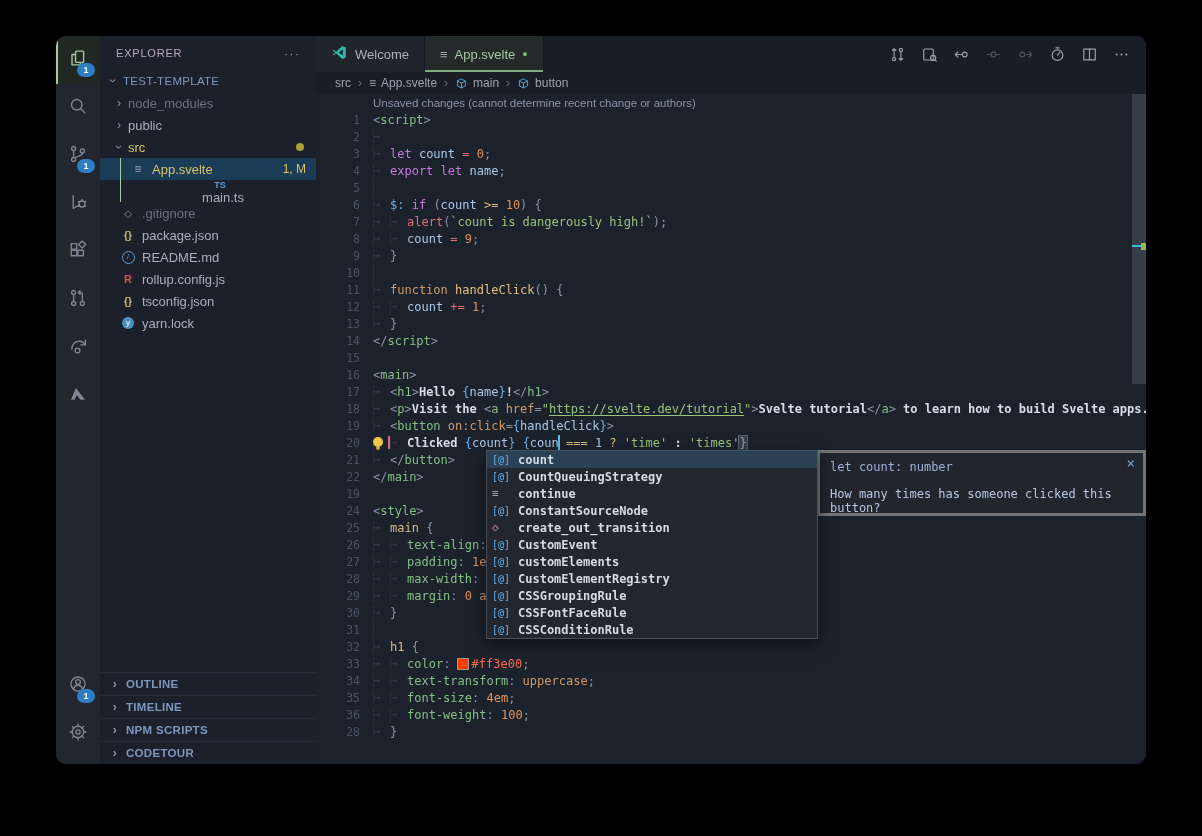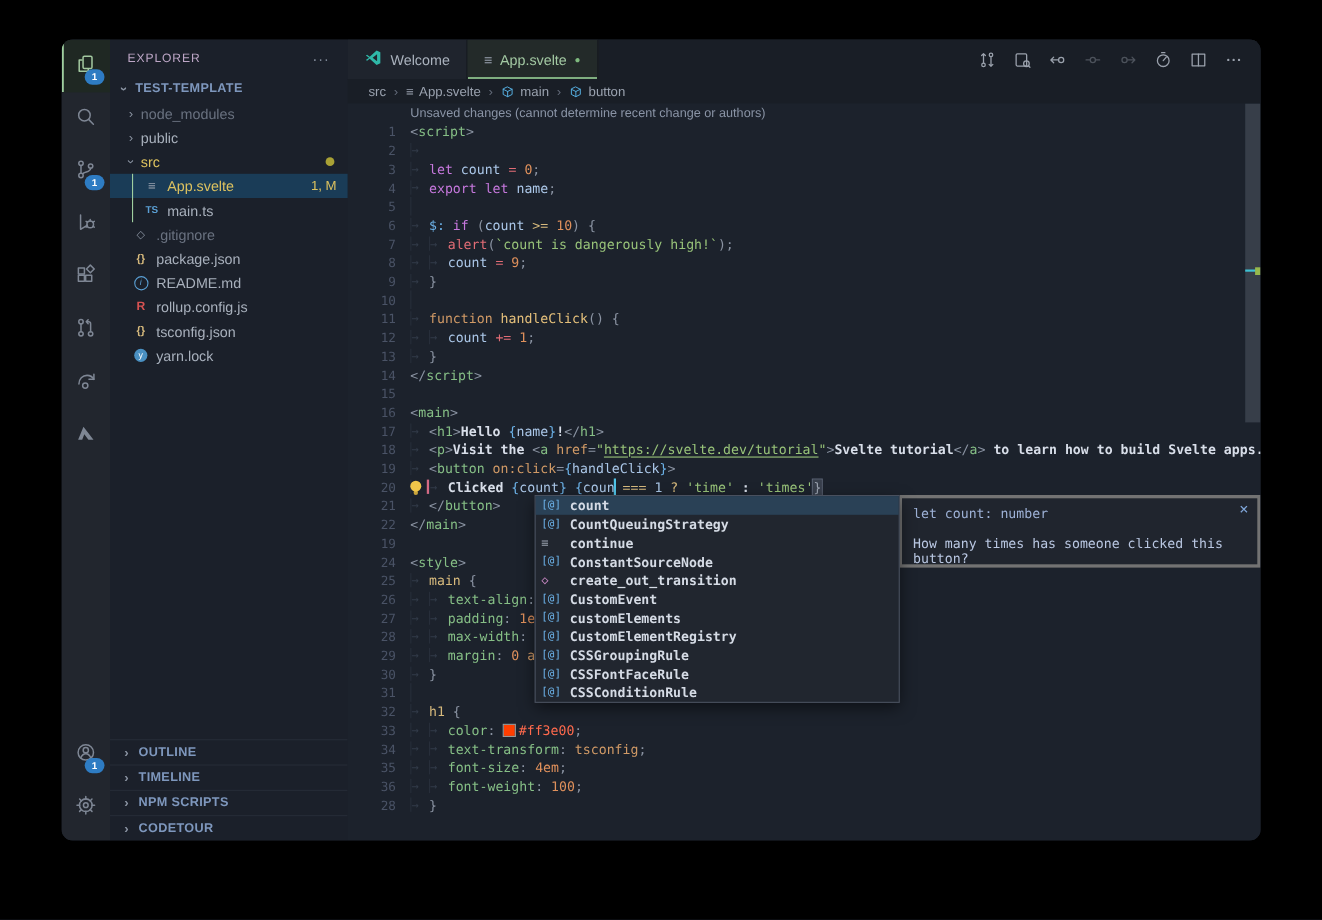--- a/index.html
+++ b/index.html
@@ -20,21 +20,21 @@
   .ab-item{height:48px;display:flex;align-items:center;justify-content:center;color:#7e8694;position:relative;cursor:pointer}
   .ab-item.active{color:#a3c9a0;box-shadow:inset 2px 0 0 #9fcf9f;background:#1f2823}
   .ab-badge{position:absolute;right:5px;bottom:7px;min-width:14px;height:14px;border-radius:8px;background:#2e7cc3;
             color:#fff;font-size:9px;font-weight:bold;display:flex;align-items:center;justify-content:center;padding:0 2px}
   .ab-bottom{margin-top:auto;padding-bottom:6px}
   
   .sidebar{width:216px;background:#1b202a;flex:0 0 auto;display:flex;flex-direction:column;font-size:13px;color:#a8b0bc;min-height:0}
   .sb-header{height:34px;display:flex;align-items:center;justify-content:space-between;padding:0 16px;flex:0 0 auto}
   .sb-title{font-size:11px;letter-spacing:.8px;color:#bda6c6}
   .sb-more{color:#8a93a2;font-size:13px;letter-spacing:1px;cursor:pointer}
-  .proj-row{height:22px;display:flex;align-items:center;gap:5px;padding-left:8px;font-weight:bold;
+  .proj-row{height:22px;display:flex;align-items:center;gap:5px;padding-left:8px;font-weight:normal;
             font-size:11.5px;color:#7e97bd;letter-spacing:.3px;cursor:pointer}
   .tree{flex:1;min-height:0;position:relative}
   .t-row{height:22px;display:flex;align-items:center;position:relative;cursor:pointer}
   .t-row.selected{background:#1a3c57}
   .t-label{color:#a8b0bc;white-space:nowrap}
   .t-row.dim .t-label{color:#6a7280}
   .t-row.accent .t-label{color:#ddc25f}
   .t-chevron{color:#8a93a2;font-size:12px;width:10px;text-align:center}
   .t-chevron.open{display:inline-block;transform:rotate(90deg)}
   .t-icon{width:16px;text-align:center;margin-right:6px;font-size:12px;color:#9aa2af;flex:0 0 auto;
@@ -215,21 +215,21 @@
             <span class="t-dot"></span>
           </div>
           <div class="t-row selected accent" style="padding-left: 30px;">
             <span class="t-guide"></span>
             <span class="t-icon">
               <span class="ic-svelte">≡</span>
             </span>
             <span class="t-label">App.svelte</span>
             <span class="t-badge">1, M</span>
           </div>
-          <div class="t-row" style="padding-left: 30px;">
+          <div class="t-row" style="padding-left: 30px; flex-direction: column;">
             <span class="t-guide"></span>
             <span class="t-icon">
               <span class="ic-ts">TS</span>
             </span>
             <span class="t-label">main.ts</span>
           </div>
           <div class="t-row dim" style="padding-left: 20px;">
             <span class="t-icon">
               <span class="ic-git">◇</span>
             </span>
@@ -411,21 +411,21 @@
             <div class="row"><div class="gutter">24</div><div class="rowbody"><span class="tk-p">&lt;</span><span class="tk-tag">style</span><span class="tk-p">&gt;</span></div></div>
             <div class="row"><div class="gutter">25</div><div class="rowbody"><span class="tk-ws">→</span><span class="tk-sel">main </span><span class="tk-p">{</span></div></div>
             <div class="row"><div class="gutter">26</div><div class="rowbody"><span class="tk-ws">→</span><span class="tk-ws">→</span><span class="tk-prop">text-align</span><span class="tk-p">: </span><span class="tk-val">center</span><span class="tk-p">;</span></div></div>
             <div class="row"><div class="gutter">27</div><div class="rowbody"><span class="tk-ws">→</span><span class="tk-ws">→</span><span class="tk-prop">padding</span><span class="tk-p">: </span><span class="tk-num">1em</span><span class="tk-p">;</span></div></div>
             <div class="row"><div class="gutter">28</div><div class="rowbody"><span class="tk-ws">→</span><span class="tk-ws">→</span><span class="tk-prop">max-width</span><span class="tk-p">: </span><span class="tk-num">240px</span><span class="tk-p">;</span></div></div>
             <div class="row"><div class="gutter">29</div><div class="rowbody"><span class="tk-ws">→</span><span class="tk-ws">→</span><span class="tk-prop">margin</span><span class="tk-p">: </span><span class="tk-num">0 </span><span class="tk-val">auto</span><span class="tk-p">;</span></div></div>
             <div class="row"><div class="gutter">30</div><div class="rowbody"><span class="tk-ws">→</span><span class="tk-p">}</span></div></div>
             <div class="row"><div class="gutter">31</div><div class="rowbody"><span class="tk-g"></span></div></div>
             <div class="row"><div class="gutter">32</div><div class="rowbody"><span class="tk-ws">→</span><span class="tk-sel">h1 </span><span class="tk-p">{</span></div></div>
             <div class="row"><div class="gutter">33</div><div class="rowbody"><span class="tk-ws">→</span><span class="tk-ws">→</span><span class="tk-prop">color</span><span class="tk-p">: </span><span class="swatch"></span><span class="tk-hex">#ff3e00</span><span class="tk-p">;</span></div></div>
-            <div class="row"><div class="gutter">34</div><div class="rowbody"><span class="tk-ws">→</span><span class="tk-ws">→</span><span class="tk-prop">text-transform</span><span class="tk-p">: </span><span class="tk-val">tsconfig</span><span class="tk-p">;</span></div></div>
+            <div class="row"><div class="gutter">34</div><div class="rowbody"><span class="tk-ws">→</span><span class="tk-ws">→</span><span class="tk-prop">text-transform</span><span class="tk-p">: </span><span class="tk-val">uppercase</span><span class="tk-p">;</span></div></div>
             <div class="row"><div class="gutter">35</div><div class="rowbody"><span class="tk-ws">→</span><span class="tk-ws">→</span><span class="tk-prop">font-size</span><span class="tk-p">: </span><span class="tk-num">4em</span><span class="tk-p">;</span></div></div>
             <div class="row"><div class="gutter">36</div><div class="rowbody"><span class="tk-ws">→</span><span class="tk-ws">→</span><span class="tk-prop">font-weight</span><span class="tk-p">: </span><span class="tk-num">100</span><span class="tk-p">;</span></div></div>
             <div class="row"><div class="gutter">28</div><div class="rowbody"><span class="tk-ws">→</span><span class="tk-p">}</span></div></div>
           </div>
         <div class="suggest" id="suggest">
             <div class="sg-row sel">
               <span class="sg-icon variable">[@]</span>
               <span>count</span>
             </div>
             <div class="sg-row">

